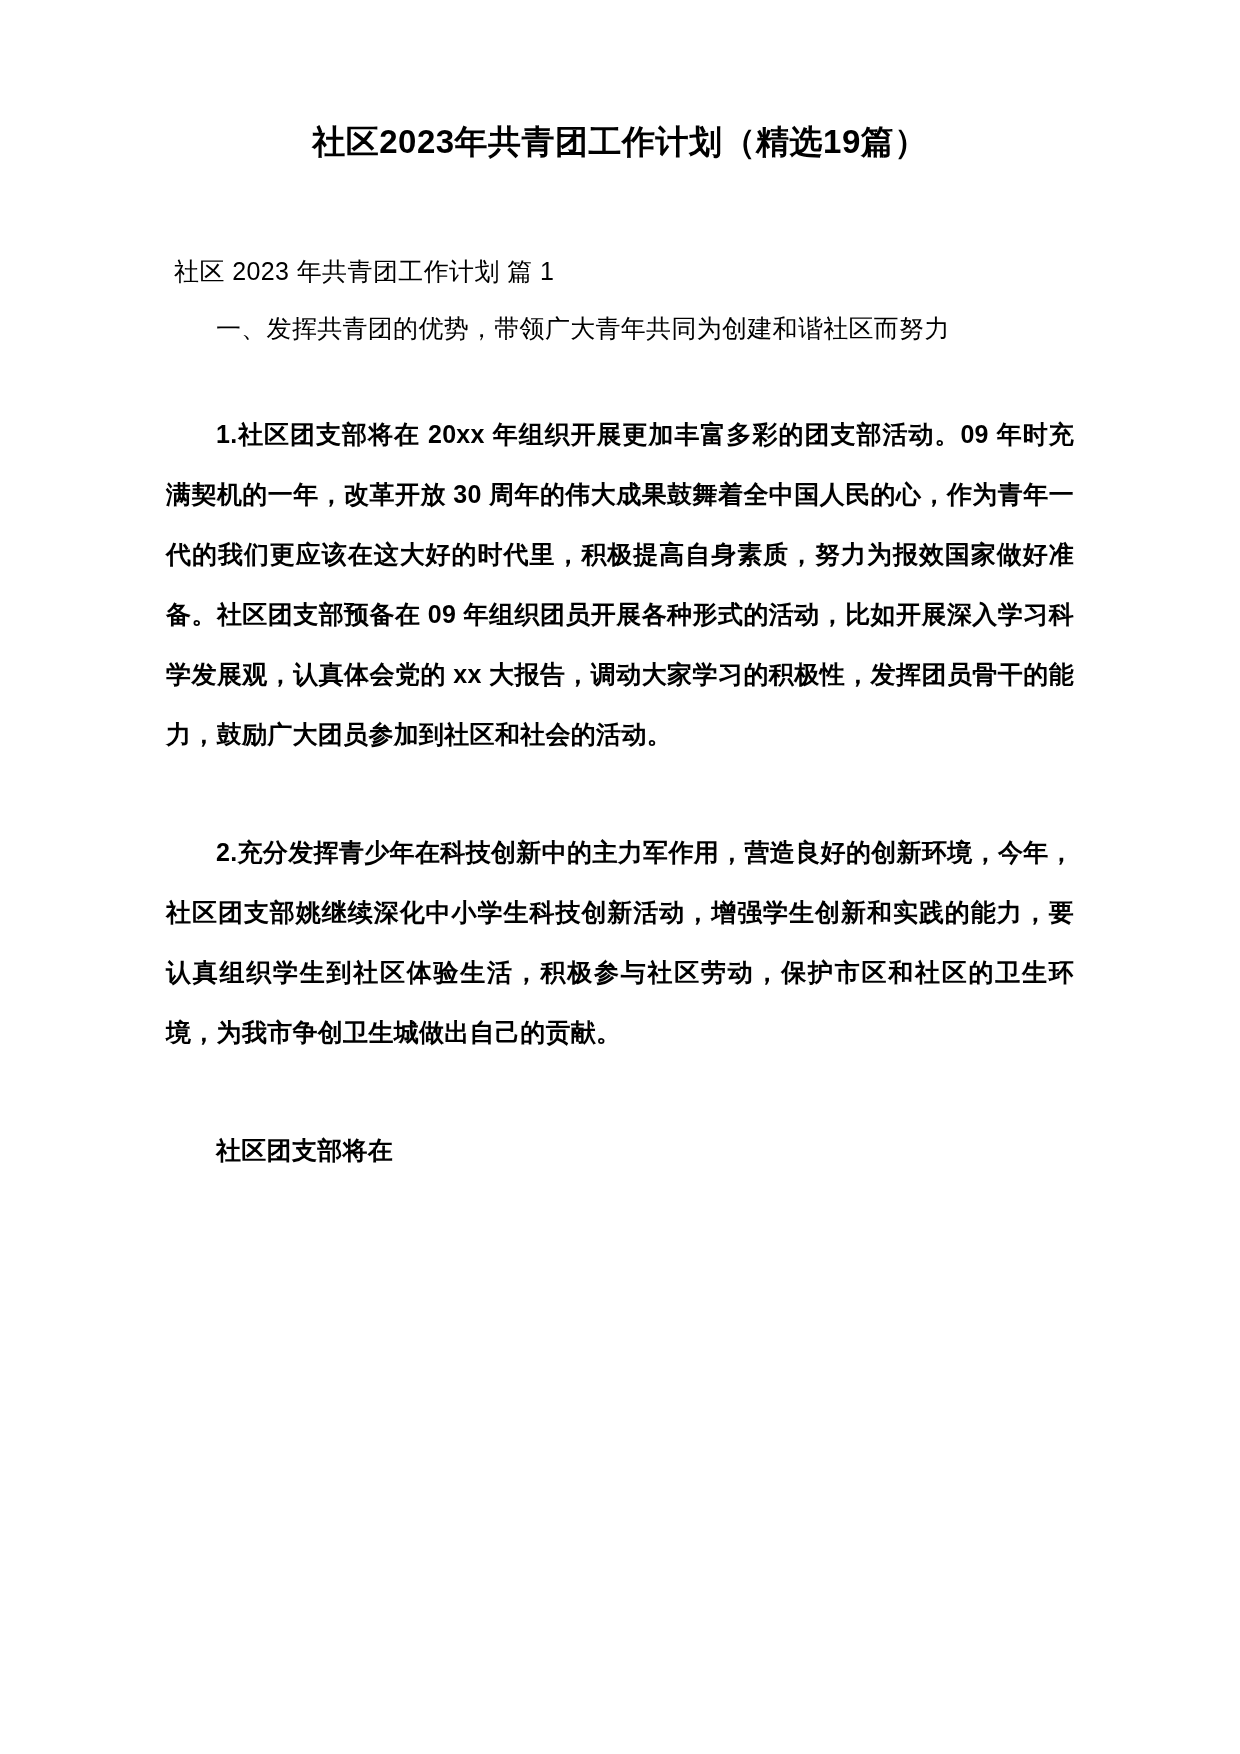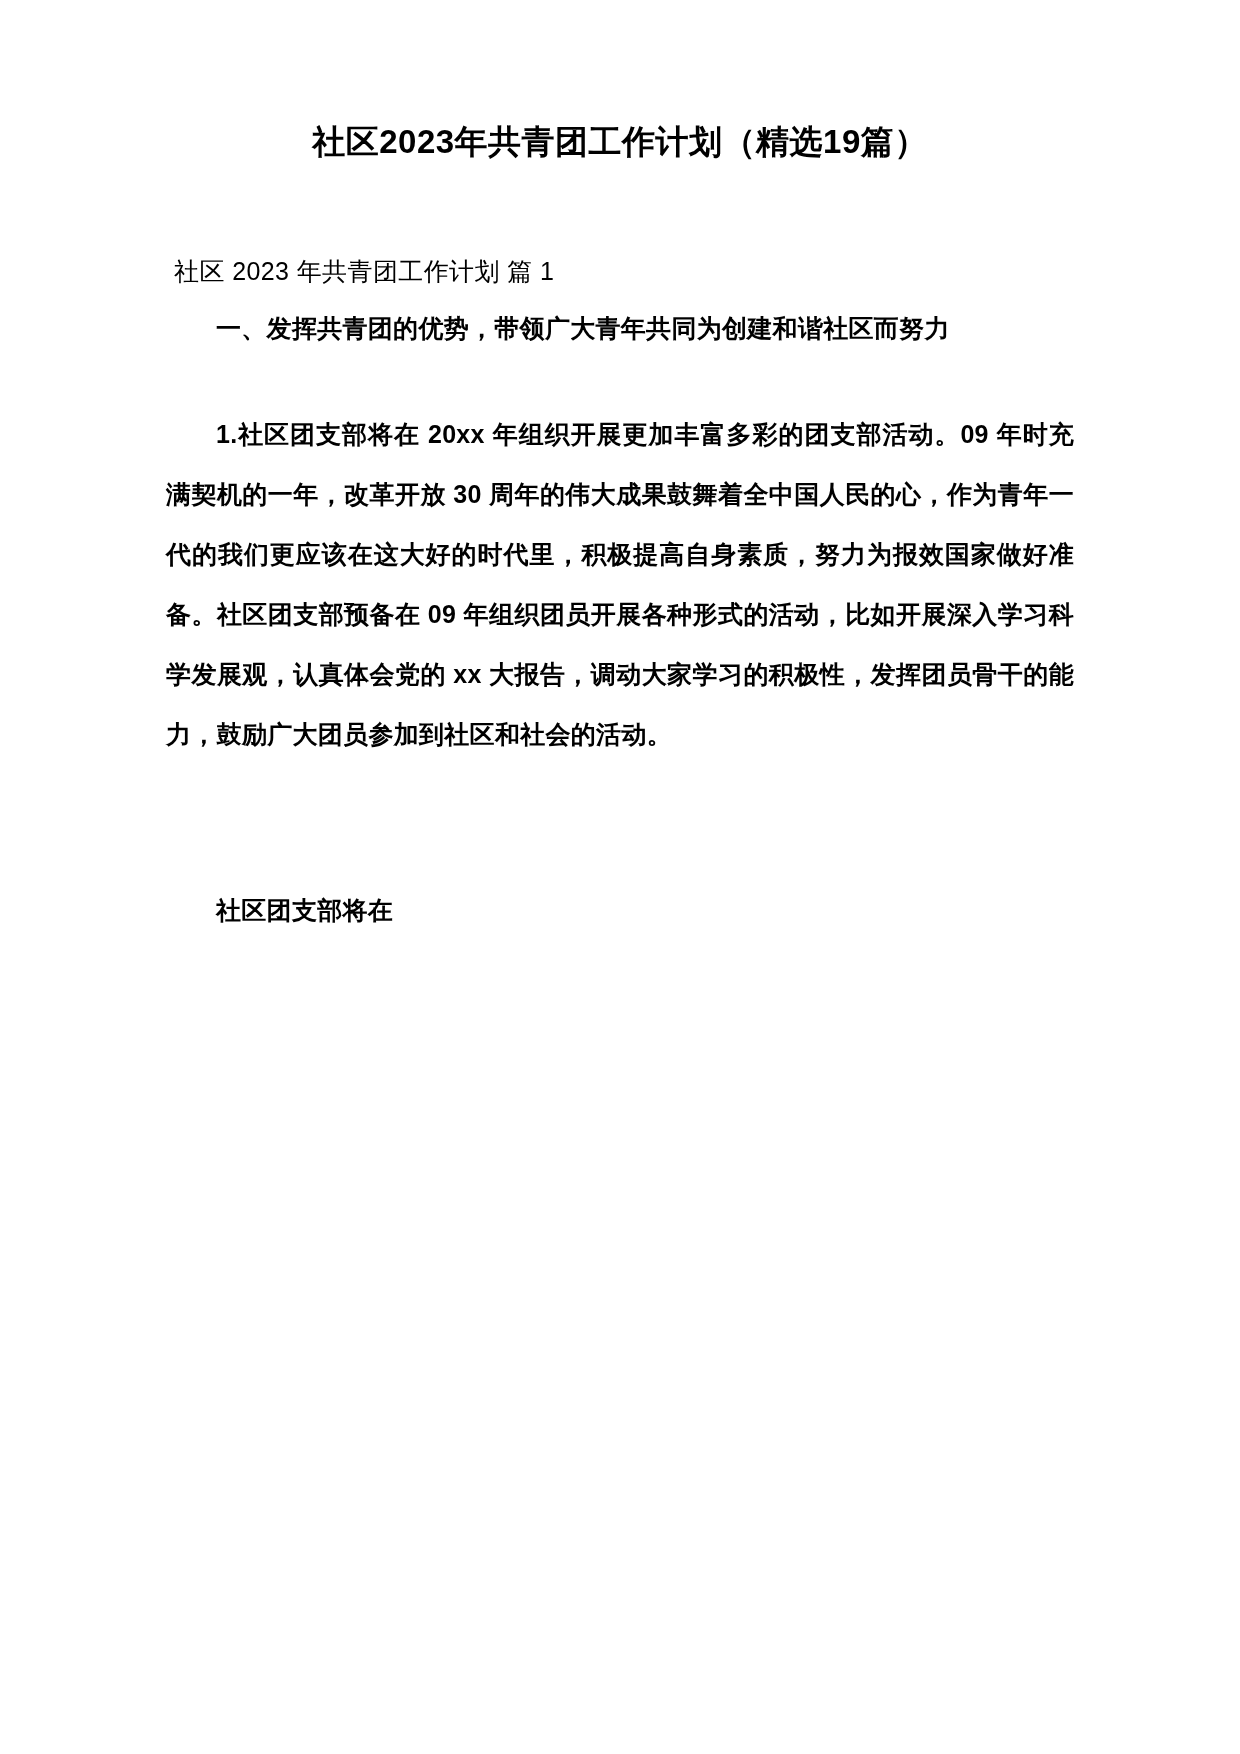--- a/index.html
+++ b/index.html
@@ -61,21 +61,20 @@
   .gap-lg { height: 58px; }
   .heading-para {
     font-size: 25px;
     line-height: 60px;
     margin: 0;
     text-indent: 2em;
     text-align: justify;
     text-justify: inter-ideograph;
     letter-spacing: 0.3px;
     word-break: break-all;
-    font-weight: bold;
   }
 </style>
 </head>
 <body>
 
 <div class="page">
   <div class="content">
 
     <h1 class="doc-title">社区2023年共青团工作计划（精选19篇）</h1>
 
@@ -84,19 +83,20 @@
     <p class="subtitle">社区 2023 年共青团工作计划 篇 1</p>
 
     <p class="heading-para">一、发挥共青团的优势，带领广大青年共同为创建和谐社区而努力</p>
 
     <div class="gap-md"></div>
 
     <p class="para indent">1.社区团支部将在 20xx 年组织开展更加丰富多彩的团支部活动。09 年时充满契机的一年，改革开放 30 周年的伟大成果鼓舞着全中国人民的心，作为青年一代的我们更应该在这大好的时代里，积极提高自身素质，努力为报效国家做好准备。社区团支部预备在 09 年组织团员开展各种形式的活动，比如开展深入学习科学发展观，认真体会党的 xx 大报告，调动大家学习的积极性，发挥团员骨干的能力，鼓励广大团员参加到社区和社会的活动。</p>
 
     <div class="gap-lg"></div>
 
+    <p class="para indent">2.充分发挥青少年在科技创新中的主力军作用，营造良好的创新环境，今年，社区团支部姚继续深化中小学生科技创新活动，增强学生创新和实践的能力，要认真组织学生到社区体验生活，积极参与社区劳动，保护市区和社区的卫生环境，为我市争创卫生城做出自己的贡献。</p>
 
     <div class="gap-lg"></div>
 
     <p class="para indent">社区团支部将在</p>
 
   </div>
 </div>
 
 </body></html>

